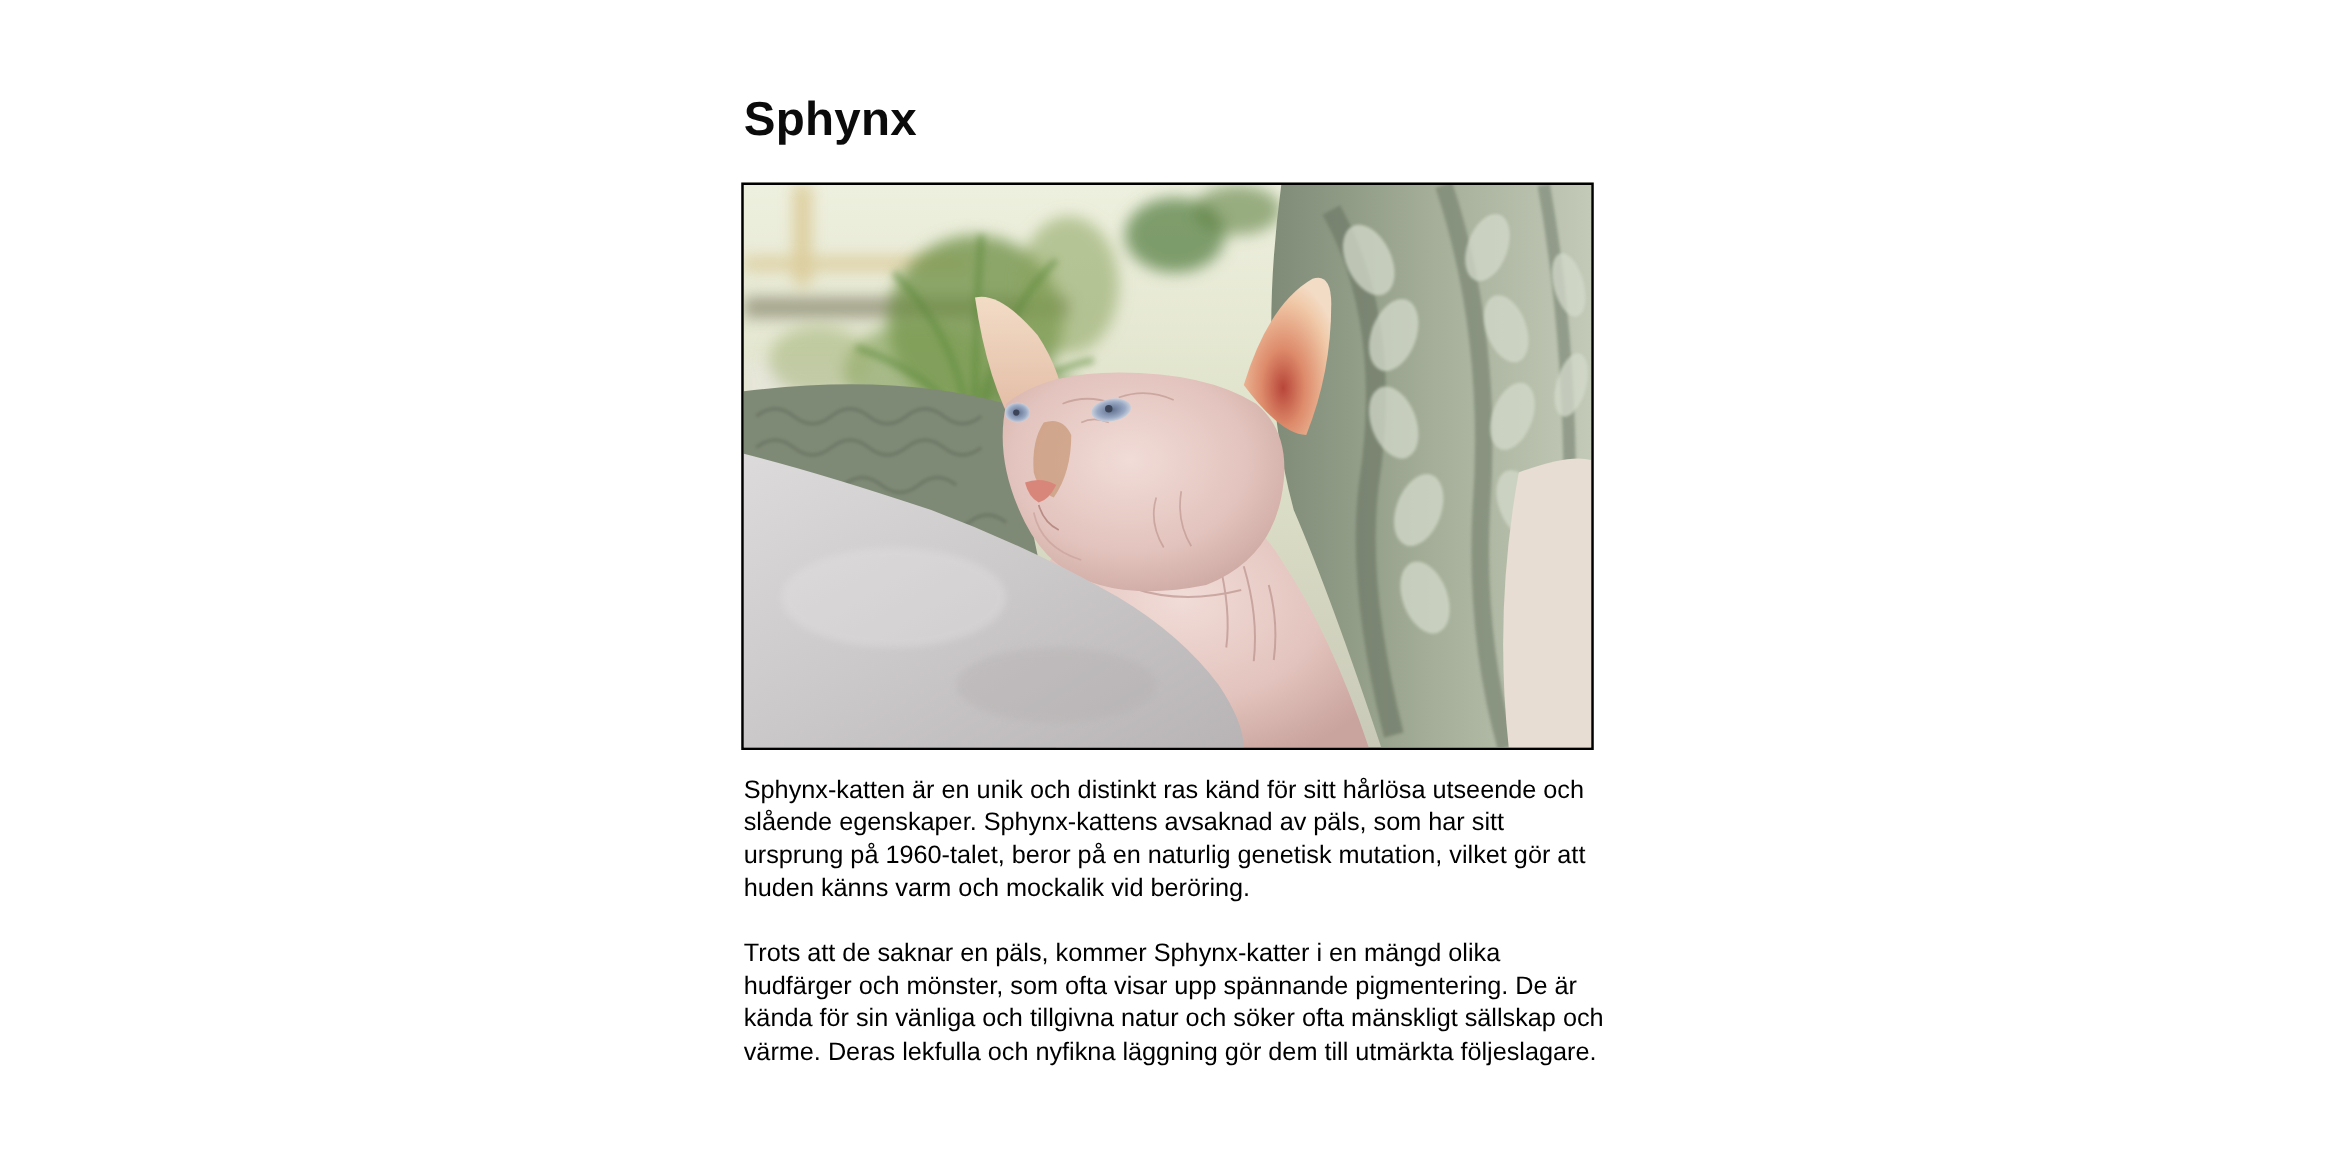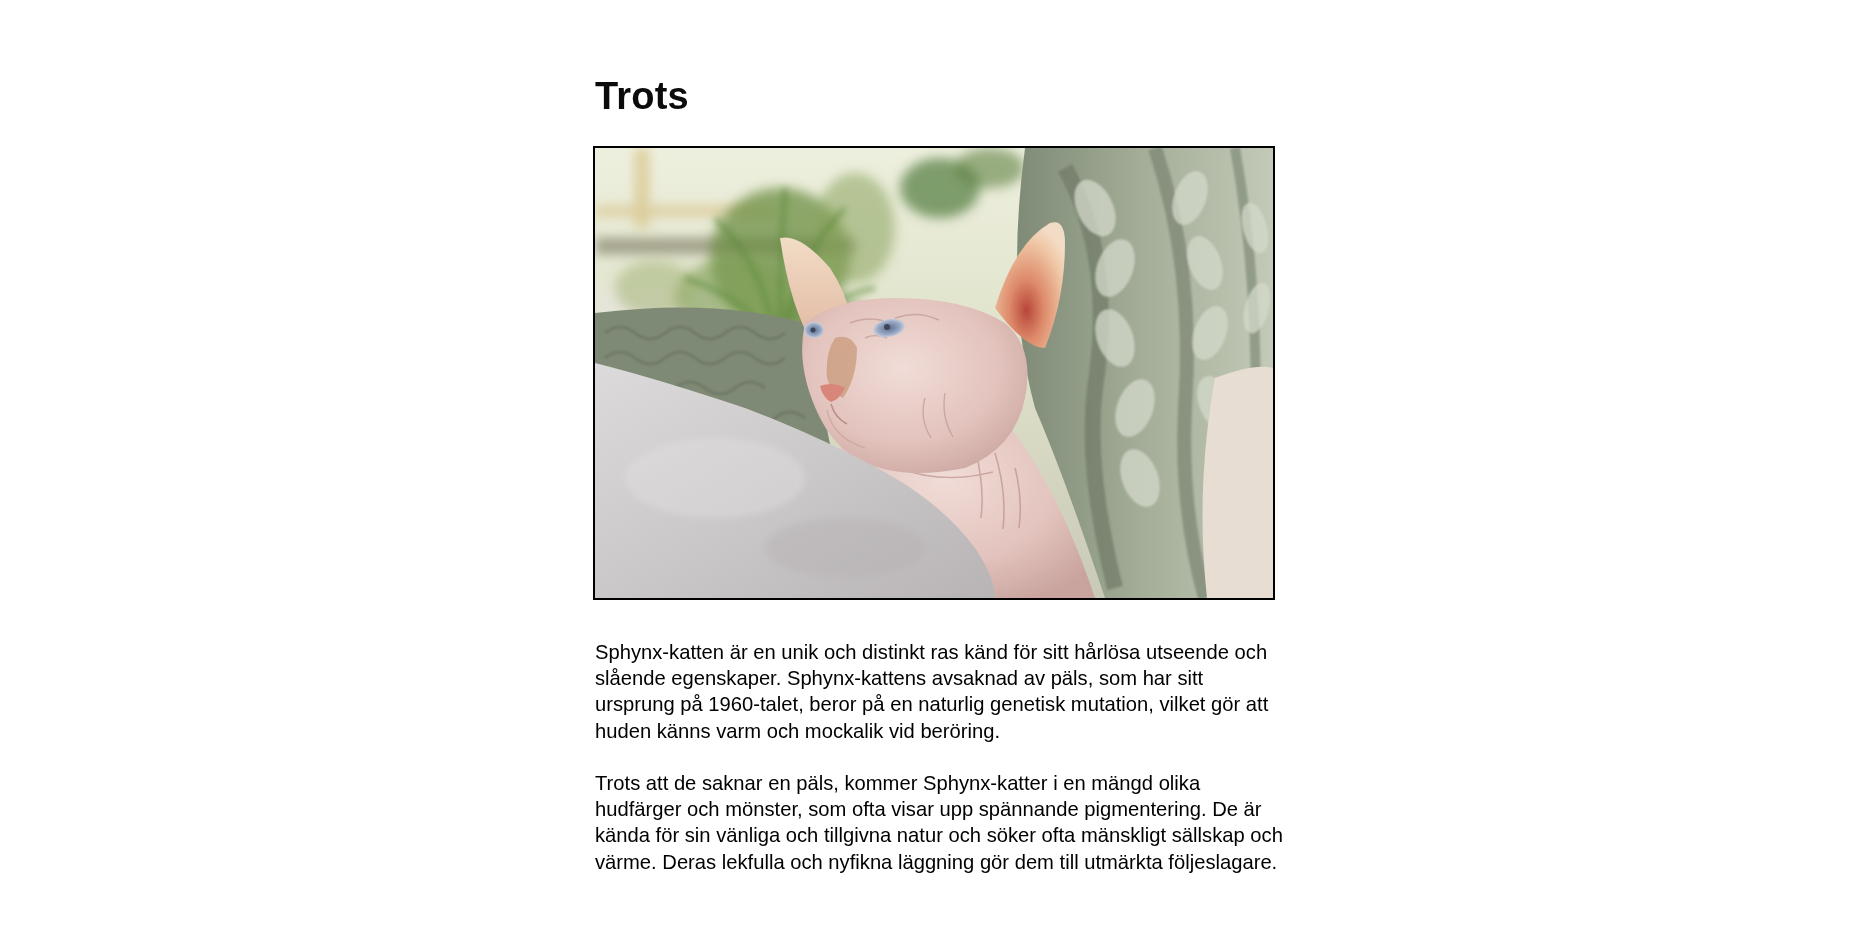--- a/index.html
+++ b/index.html
@@ -39,33 +39,33 @@
       width: 682px;
       height: 454px;
       border: 2px solid #000;
       overflow: hidden;
       background: #e9ead8;
     }
     .photo svg { display: block; width: 100%; height: 100%; }
     .text {
       position: absolute;
       left: 0;
-      top: 639px;
+      top: 619px;
       width: 690px;
       font-size: 20.2px;
       line-height: 26.2px;
       color: #000;
     }
     .text p { margin: 0 0 26.2px 0; }
   </style>
 </head>
 <body>
 
 <main class="article">
-  <h1 class="title">Trots</h1>
+  <h1 class="title">Sphynx</h1>
 
   <figure class="photo" role="img" aria-label="Pinkish hairless Sphynx cat with large ears sitting between a light grey cushion and a sage green cable-knit blanket, plants blurred in the background">
     <svg viewBox="0 0 678 450" preserveAspectRatio="none" xmlns="http://www.w3.org/2000/svg">
       <defs>
         <filter id="blur6" x="-20%" y="-20%" width="140%" height="140%">
             <feGaussianBlur stdDeviation="6"></feGaussianBlur>
           </filter>
         <filter id="blur3" x="-20%" y="-20%" width="140%" height="140%">
             <feGaussianBlur stdDeviation="3"></feGaussianBlur>
           </filter>

